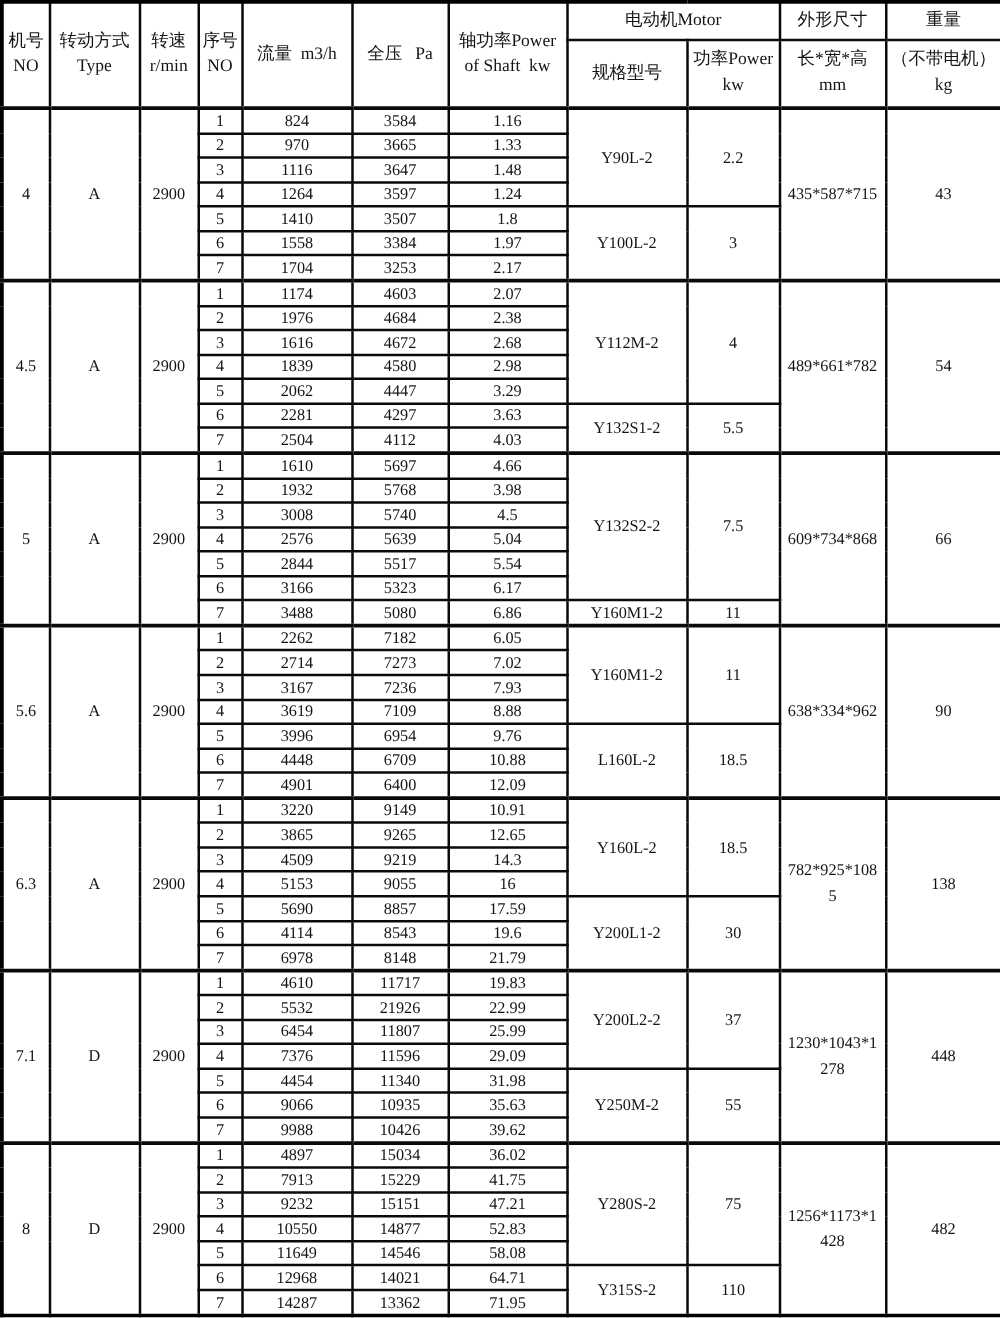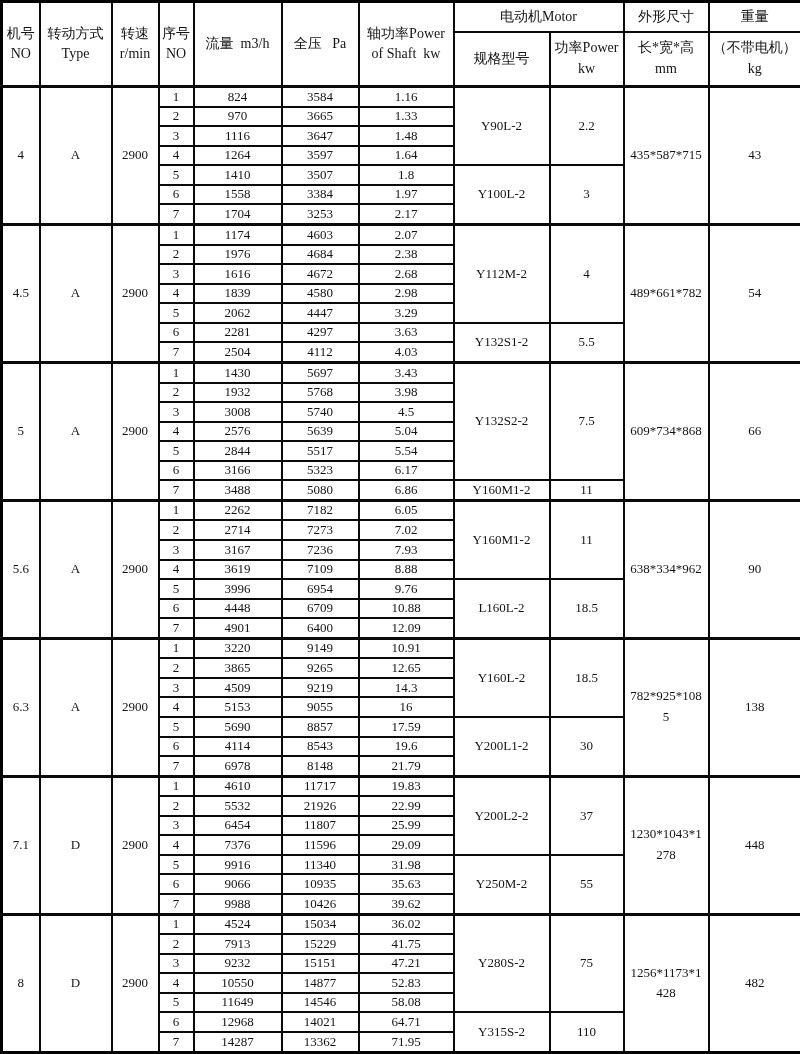--- a/index.html
+++ b/index.html
@@ -117,21 +117,21 @@
       <tr>
         <td>3</td>
         <td>1116</td>
         <td>3647</td>
         <td>1.48</td>
       </tr>
       <tr>
         <td>4</td>
         <td>1264</td>
         <td>3597</td>
-        <td>1.64</td>
+        <td>1.24</td>
       </tr>
       <tr>
         <td>5</td>
         <td>1410</td>
         <td>3507</td>
         <td>1.8</td>
         <td rowspan="3">Y100L-2</td>
         <td rowspan="3">3</td>
       </tr>
       <tr>
@@ -195,23 +195,23 @@
         <td>7</td>
         <td>2504</td>
         <td>4112</td>
         <td>4.03</td>
       </tr>
       <tr class="block-start">
         <td rowspan="7">5</td>
         <td rowspan="7">A</td>
         <td rowspan="7">2900</td>
         <td>1</td>
-        <td>1430</td>
+        <td>1610</td>
         <td>5697</td>
-        <td>3.43</td>
+        <td>4.66</td>
         <td rowspan="6">Y132S2-2</td>
         <td rowspan="6">7.5</td>
         <td rowspan="7" class="dims">609*734*868</td>
         <td rowspan="7">66</td>
       </tr>
       <tr>
         <td>2</td>
         <td>1932</td>
         <td>5768</td>
         <td>3.98</td>
@@ -376,21 +376,21 @@
         <td>25.99</td>
       </tr>
       <tr>
         <td>4</td>
         <td>7376</td>
         <td>11596</td>
         <td>29.09</td>
       </tr>
       <tr>
         <td>5</td>
-        <td>9916</td>
+        <td>4454</td>
         <td>11340</td>
         <td>31.98</td>
         <td rowspan="3">Y250M-2</td>
         <td rowspan="3">55</td>
       </tr>
       <tr>
         <td>6</td>
         <td>9066</td>
         <td>10935</td>
         <td>35.63</td>
@@ -399,21 +399,21 @@
         <td>7</td>
         <td>9988</td>
         <td>10426</td>
         <td>39.62</td>
       </tr>
       <tr class="block-start">
         <td rowspan="7">8</td>
         <td rowspan="7">D</td>
         <td rowspan="7">2900</td>
         <td>1</td>
-        <td>4524</td>
+        <td>4897</td>
         <td>15034</td>
         <td>36.02</td>
         <td rowspan="5">Y280S-2</td>
         <td rowspan="5">75</td>
         <td rowspan="7" class="dims">1256*1173*1428</td>
         <td rowspan="7">482</td>
       </tr>
       <tr>
         <td>2</td>
         <td>7913</td>

